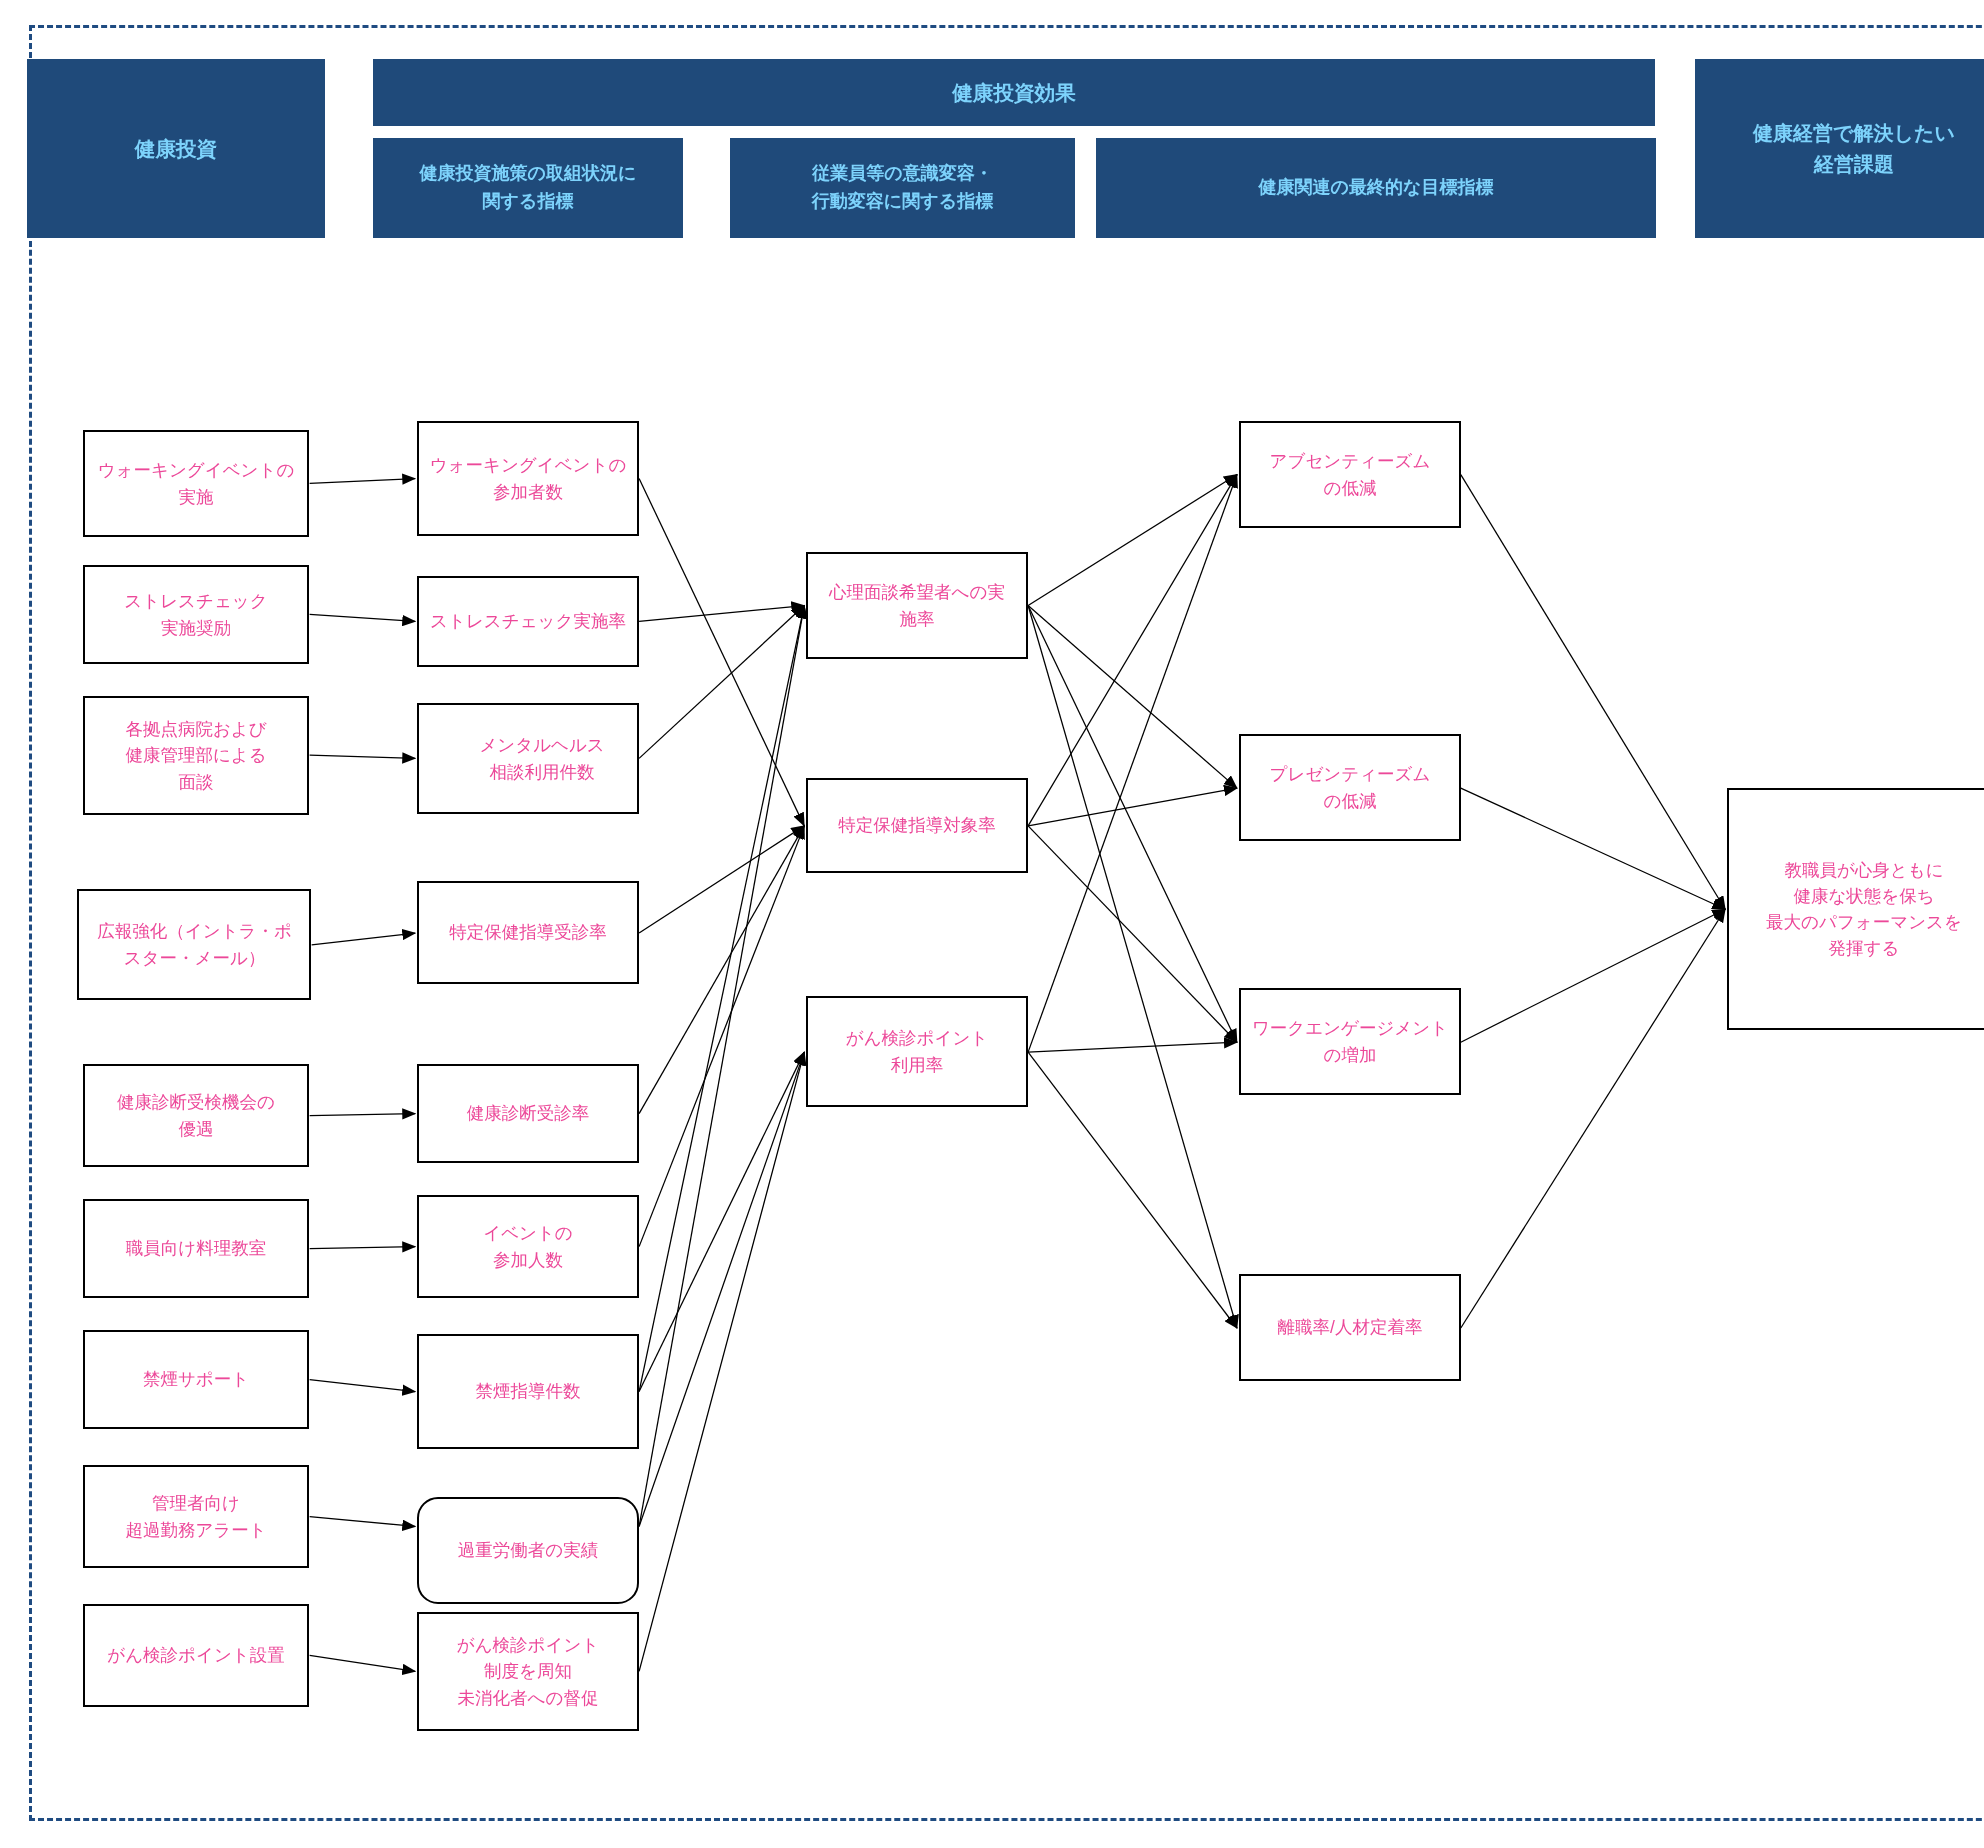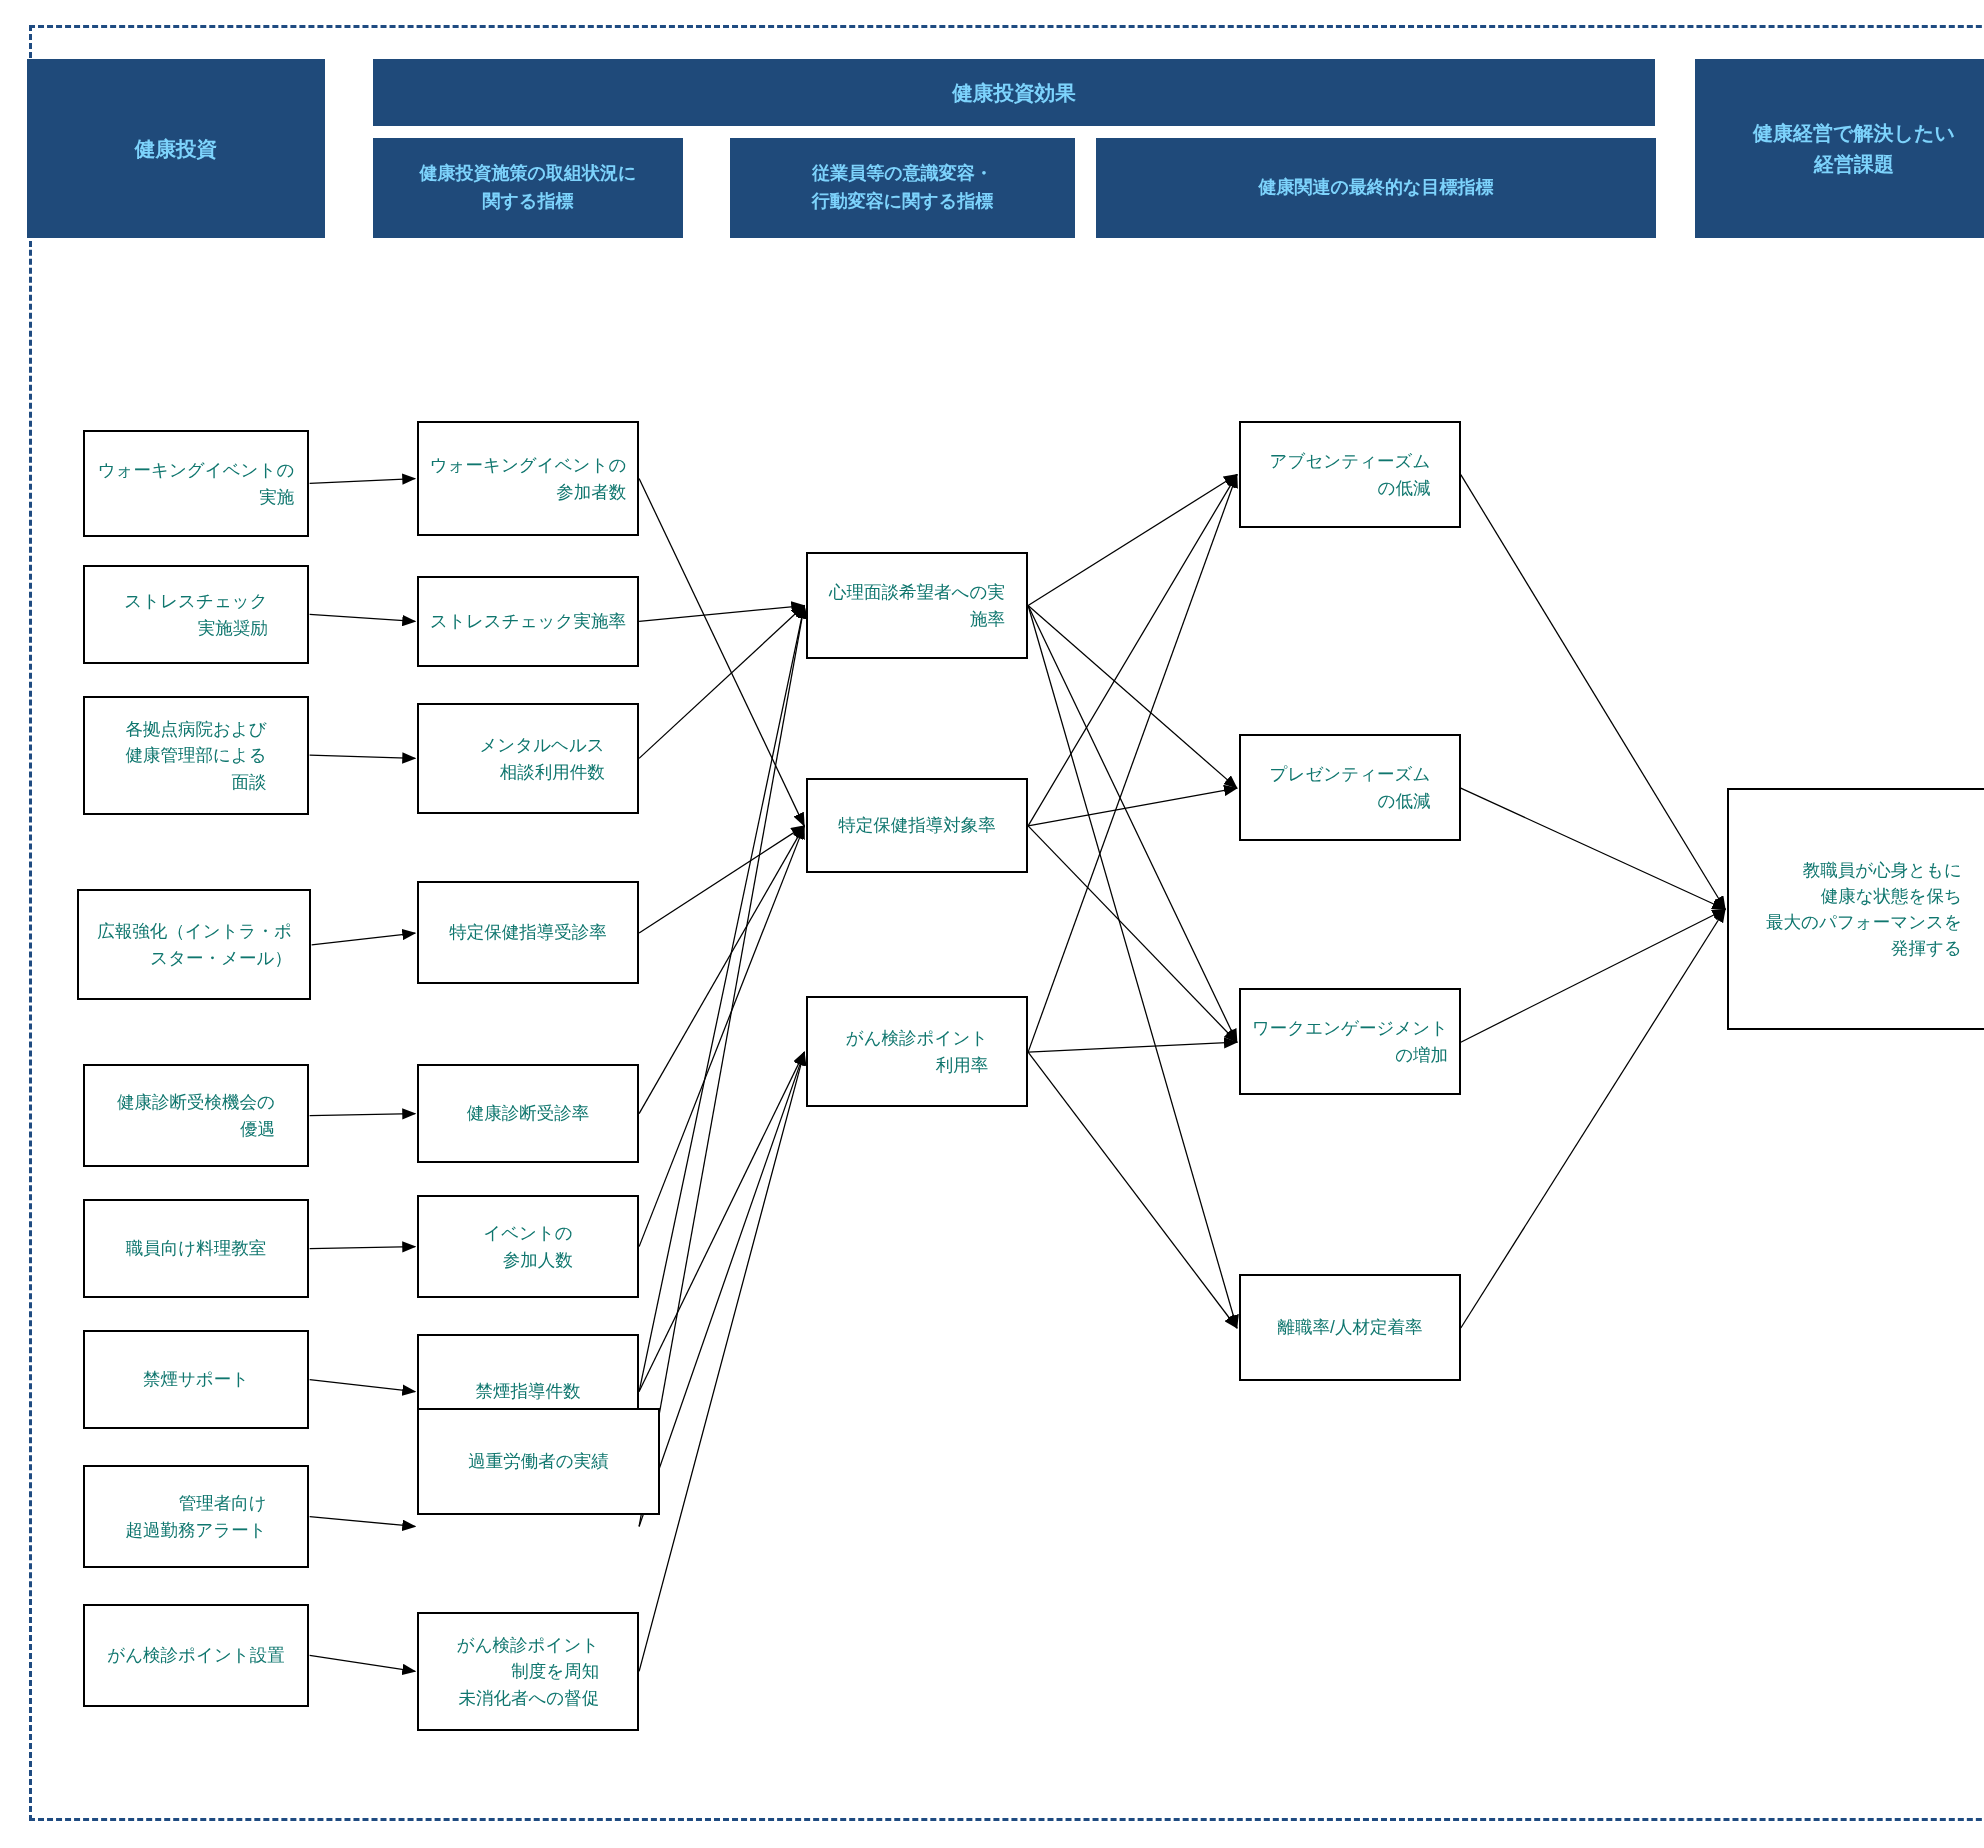--- a/index.html
+++ b/index.html
@@ -45,22 +45,22 @@
 
   
   .node {
     position: absolute;
     background: #ffffff;
     border: 2px solid #000000;
     box-sizing: border-box;
     display: flex;
     align-items: center;
     justify-content: center;
-    text-align: right;
-    color: #0f766e;
+    text-align: center;
+    color: #ec4899;
     line-height: 1.5;
     font-size: 17.5px;
     padding: 1.6px 4.8px;
   }
   .node span { display: block; }
 
   
   #edges {
     position: absolute;
     left: 0; top: 0;
@@ -181,21 +181,21 @@
       </div>
       <div class="node" style="left: 417px; top: 1064px; width: 222px; height: 99px;">
         <span>健康診断受診率</span>
       </div>
       <div class="node" style="left: 417px; top: 1195px; width: 222px; height: 103px;">
         <span>イベントの<br>参加人数</span>
       </div>
       <div class="node" style="left: 417px; top: 1334px; width: 222px; height: 115px;">
         <span>禁煙指導件数</span>
       </div>
-      <div class="node" style="left: 417px; top: 1408px; width: 243px; height: 107px;">
+      <div class="node" style="left: 417px; top: 1497px; width: 222px; height: 107px; border-radius: 21px;">
         <span>過重労働者の実績</span>
       </div>
       <div class="node" style="left: 417px; top: 1612px; width: 222px; height: 119px;">
         <span>がん検診ポイント<br>制度を周知<br>未消化者への督促</span>
       </div>
       <div class="node" style="left: 806px; top: 552px; width: 222px; height: 107px;">
         <span>心理面談希望者への実<br>施率</span>
       </div>
       <div class="node" style="left: 806px; top: 778px; width: 222px; height: 95px;">
         <span>特定保健指導対象率</span>

